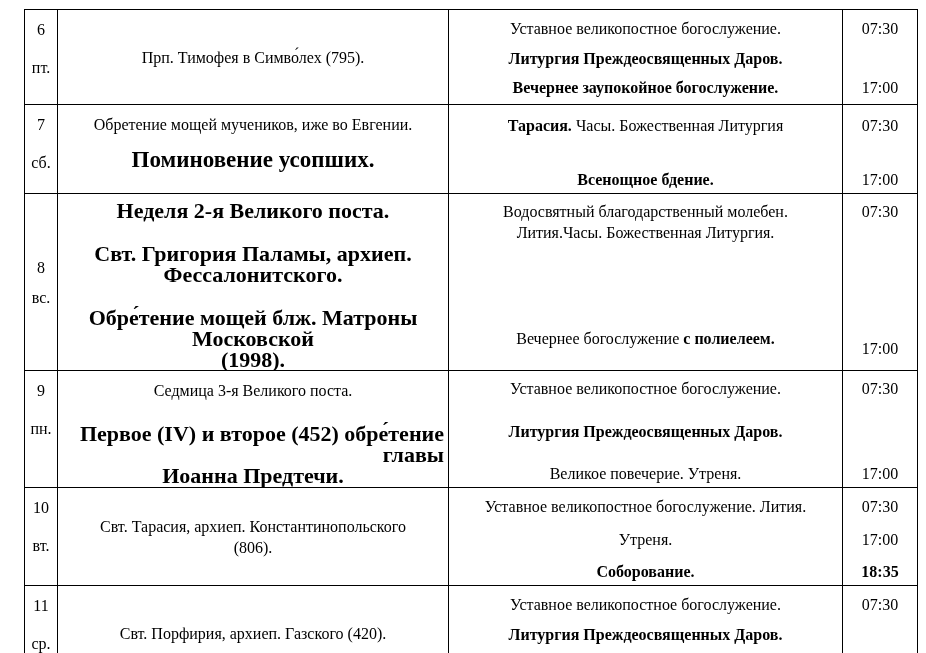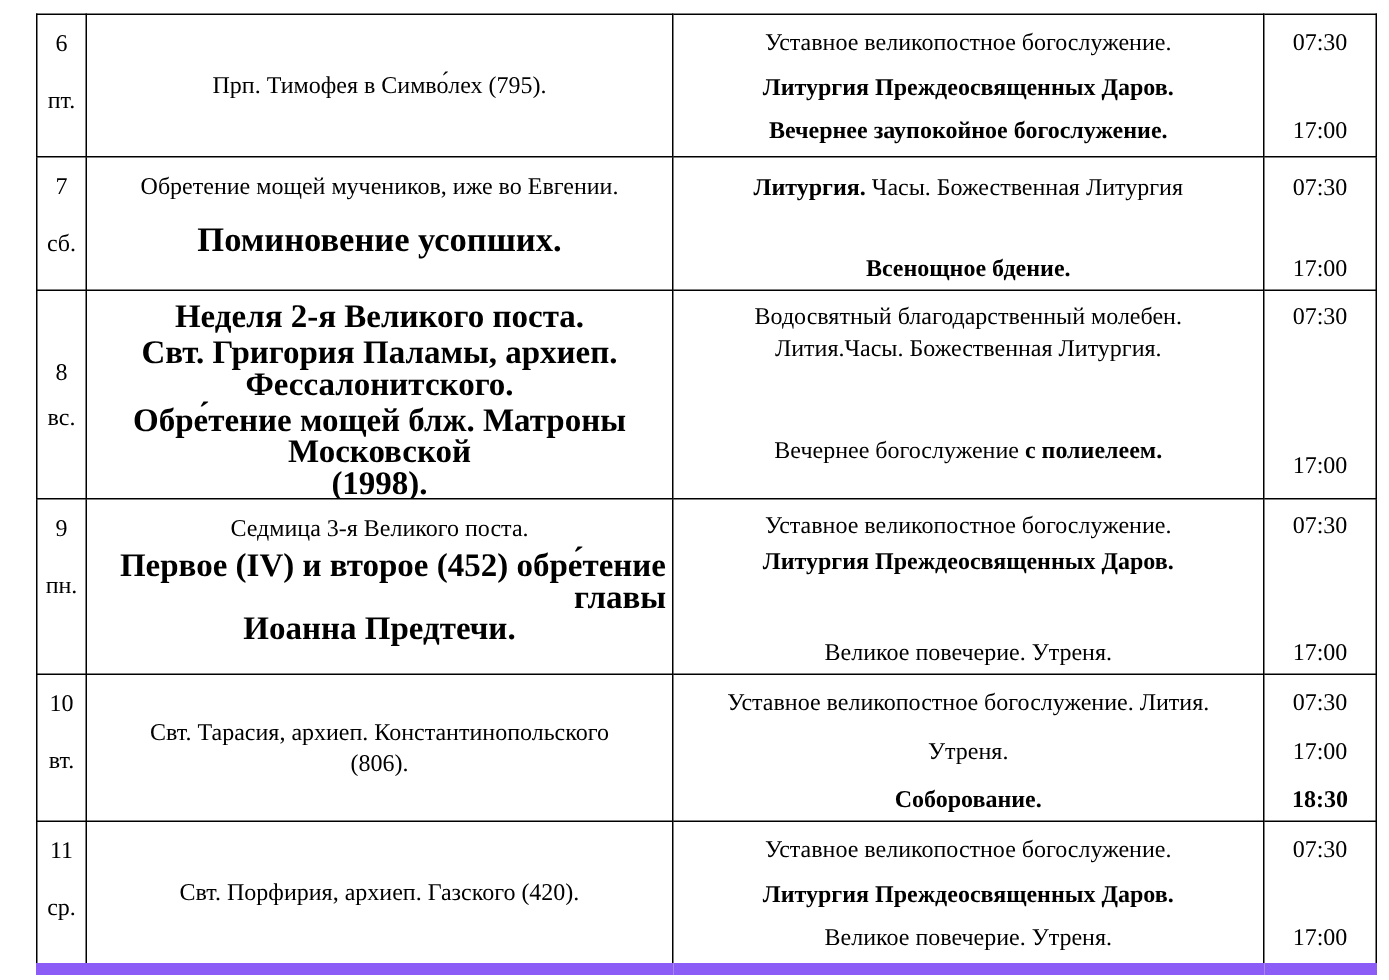--- a/index.html
+++ b/index.html
@@ -35,21 +35,21 @@
     display: flex;
     flex-direction: column;
     align-items: center;
     text-align: center;
     font-size: 16px;
     line-height: 21px;
   }
   .b    { font-weight: bold; text-align: center; }
   .b17  { font-weight: bold; font-size: 22px; line-height: 21px; }
   .big19{ font-weight: bold; font-size: 23px; line-height: 25px; }
-  .mt11 { margin-top: 3px; }
+  .mt11 { margin-top: 22px; }
   .mt12 { margin-top: 12px; }
   .sp   { flex: 1 1 auto; }
 
   .cent { justify-content: center; }
   .sbet { justify-content: space-between; }
 
   .date { padding-top: 9px; gap: 17px; }
   .date-c { justify-content: center; gap: 9px; padding-top: 0; }
 
   .padA  { padding: 8px 2px 6px; }   
@@ -109,21 +109,21 @@
     </div>
           </td>
     <td>
             <div class="cell padF">
       <div>Обретение мощей мучеников, иже во Евгении.</div>
       <div class="big19 mt12">Поминовение усопших.</div>
     </div>
           </td>
     <td>
             <div class="cell sbet padB">
-      <div><span class="b">Литургия.</span><span> Часы. Божественная Литургия</span></div>
+      <div><span class="b">Тарасия.</span><span> Часы. Божественная Литургия</span></div>
       <div class="b">Всенощное бдение.</div>
     </div>
           </td>
     <td>
             <div class="cell sbet padB">
       <div>07:30</div>
       <div>17:00</div>
     </div>
           </td>
   </tr>
@@ -207,21 +207,21 @@
             <div class="cell sbet padA2">
       <div>Уставное великопостное богослужение. Лития.</div>
       <div>Утреня.</div>
       <div class="b">Соборование.</div>
     </div>
           </td>
     <td>
             <div class="cell sbet padA2">
       <div>07:30</div>
       <div>17:00</div>
-      <div class="b">18:30</div>
+      <div class="b">18:35</div>
     </div>
           </td>
   </tr>
 
   <tr class="h94">
     <td>
             <div class="cell date">
       <div>11</div>
       <div>ср.</div>
     </div>

